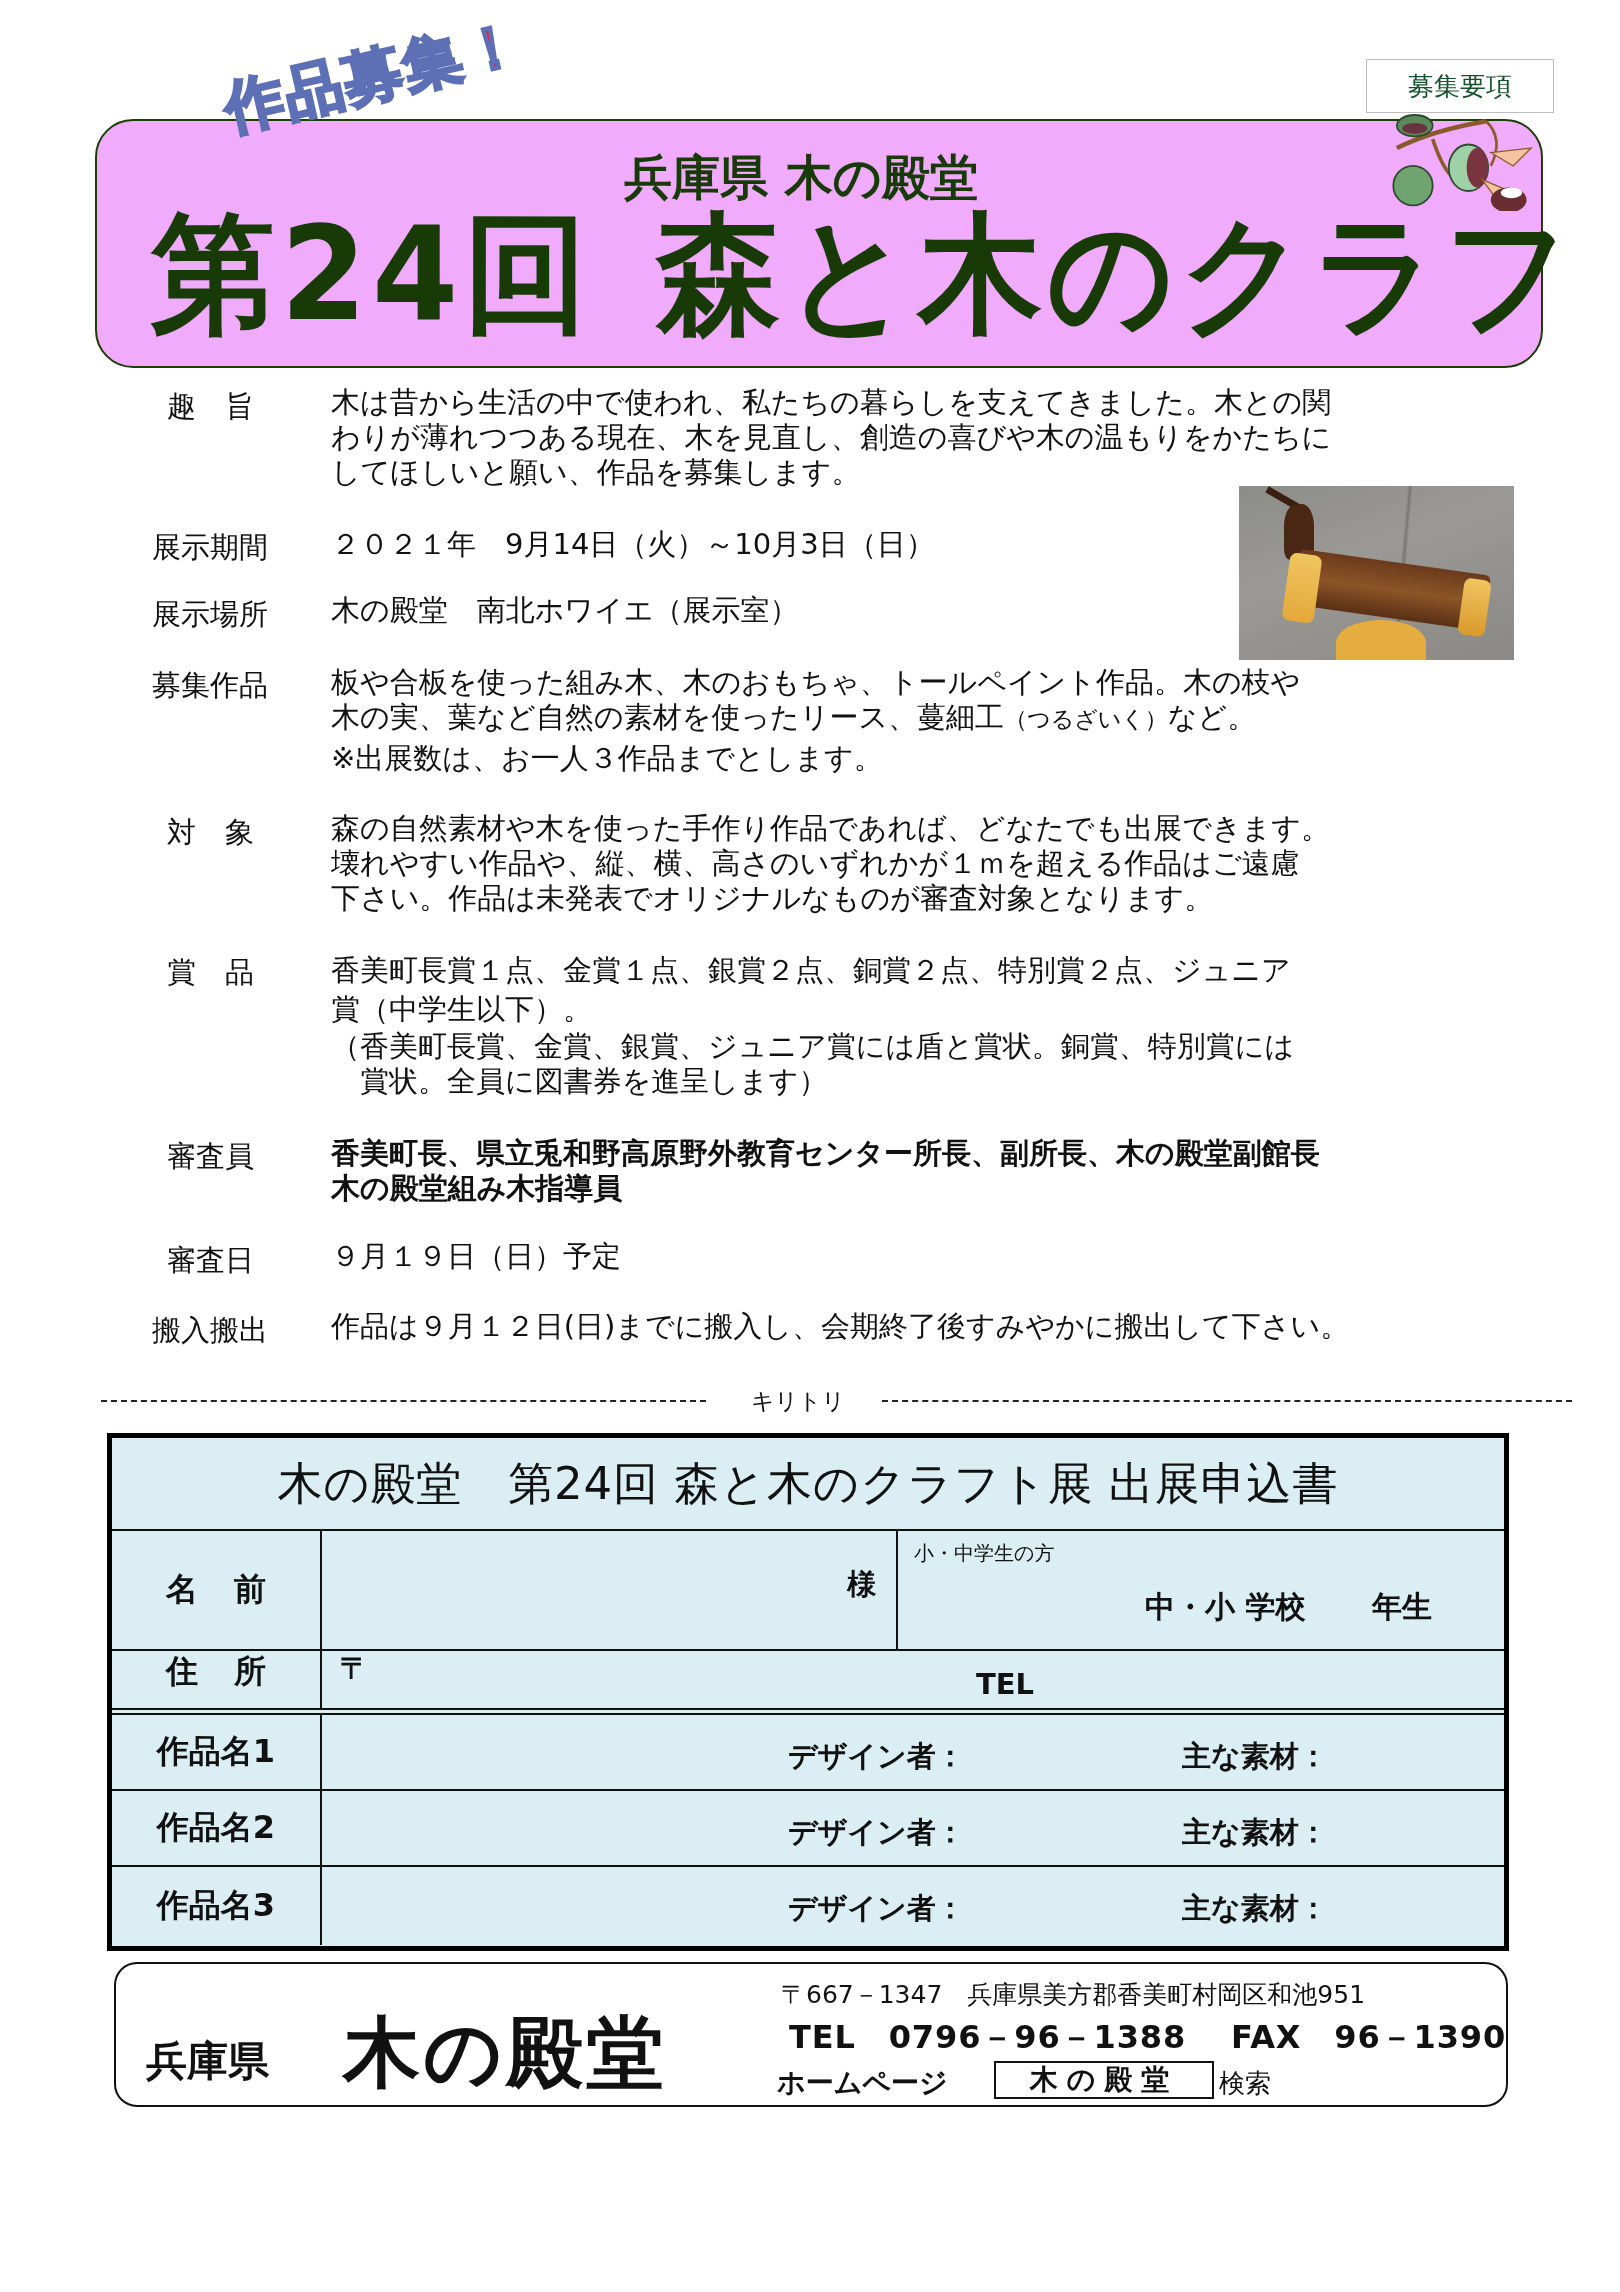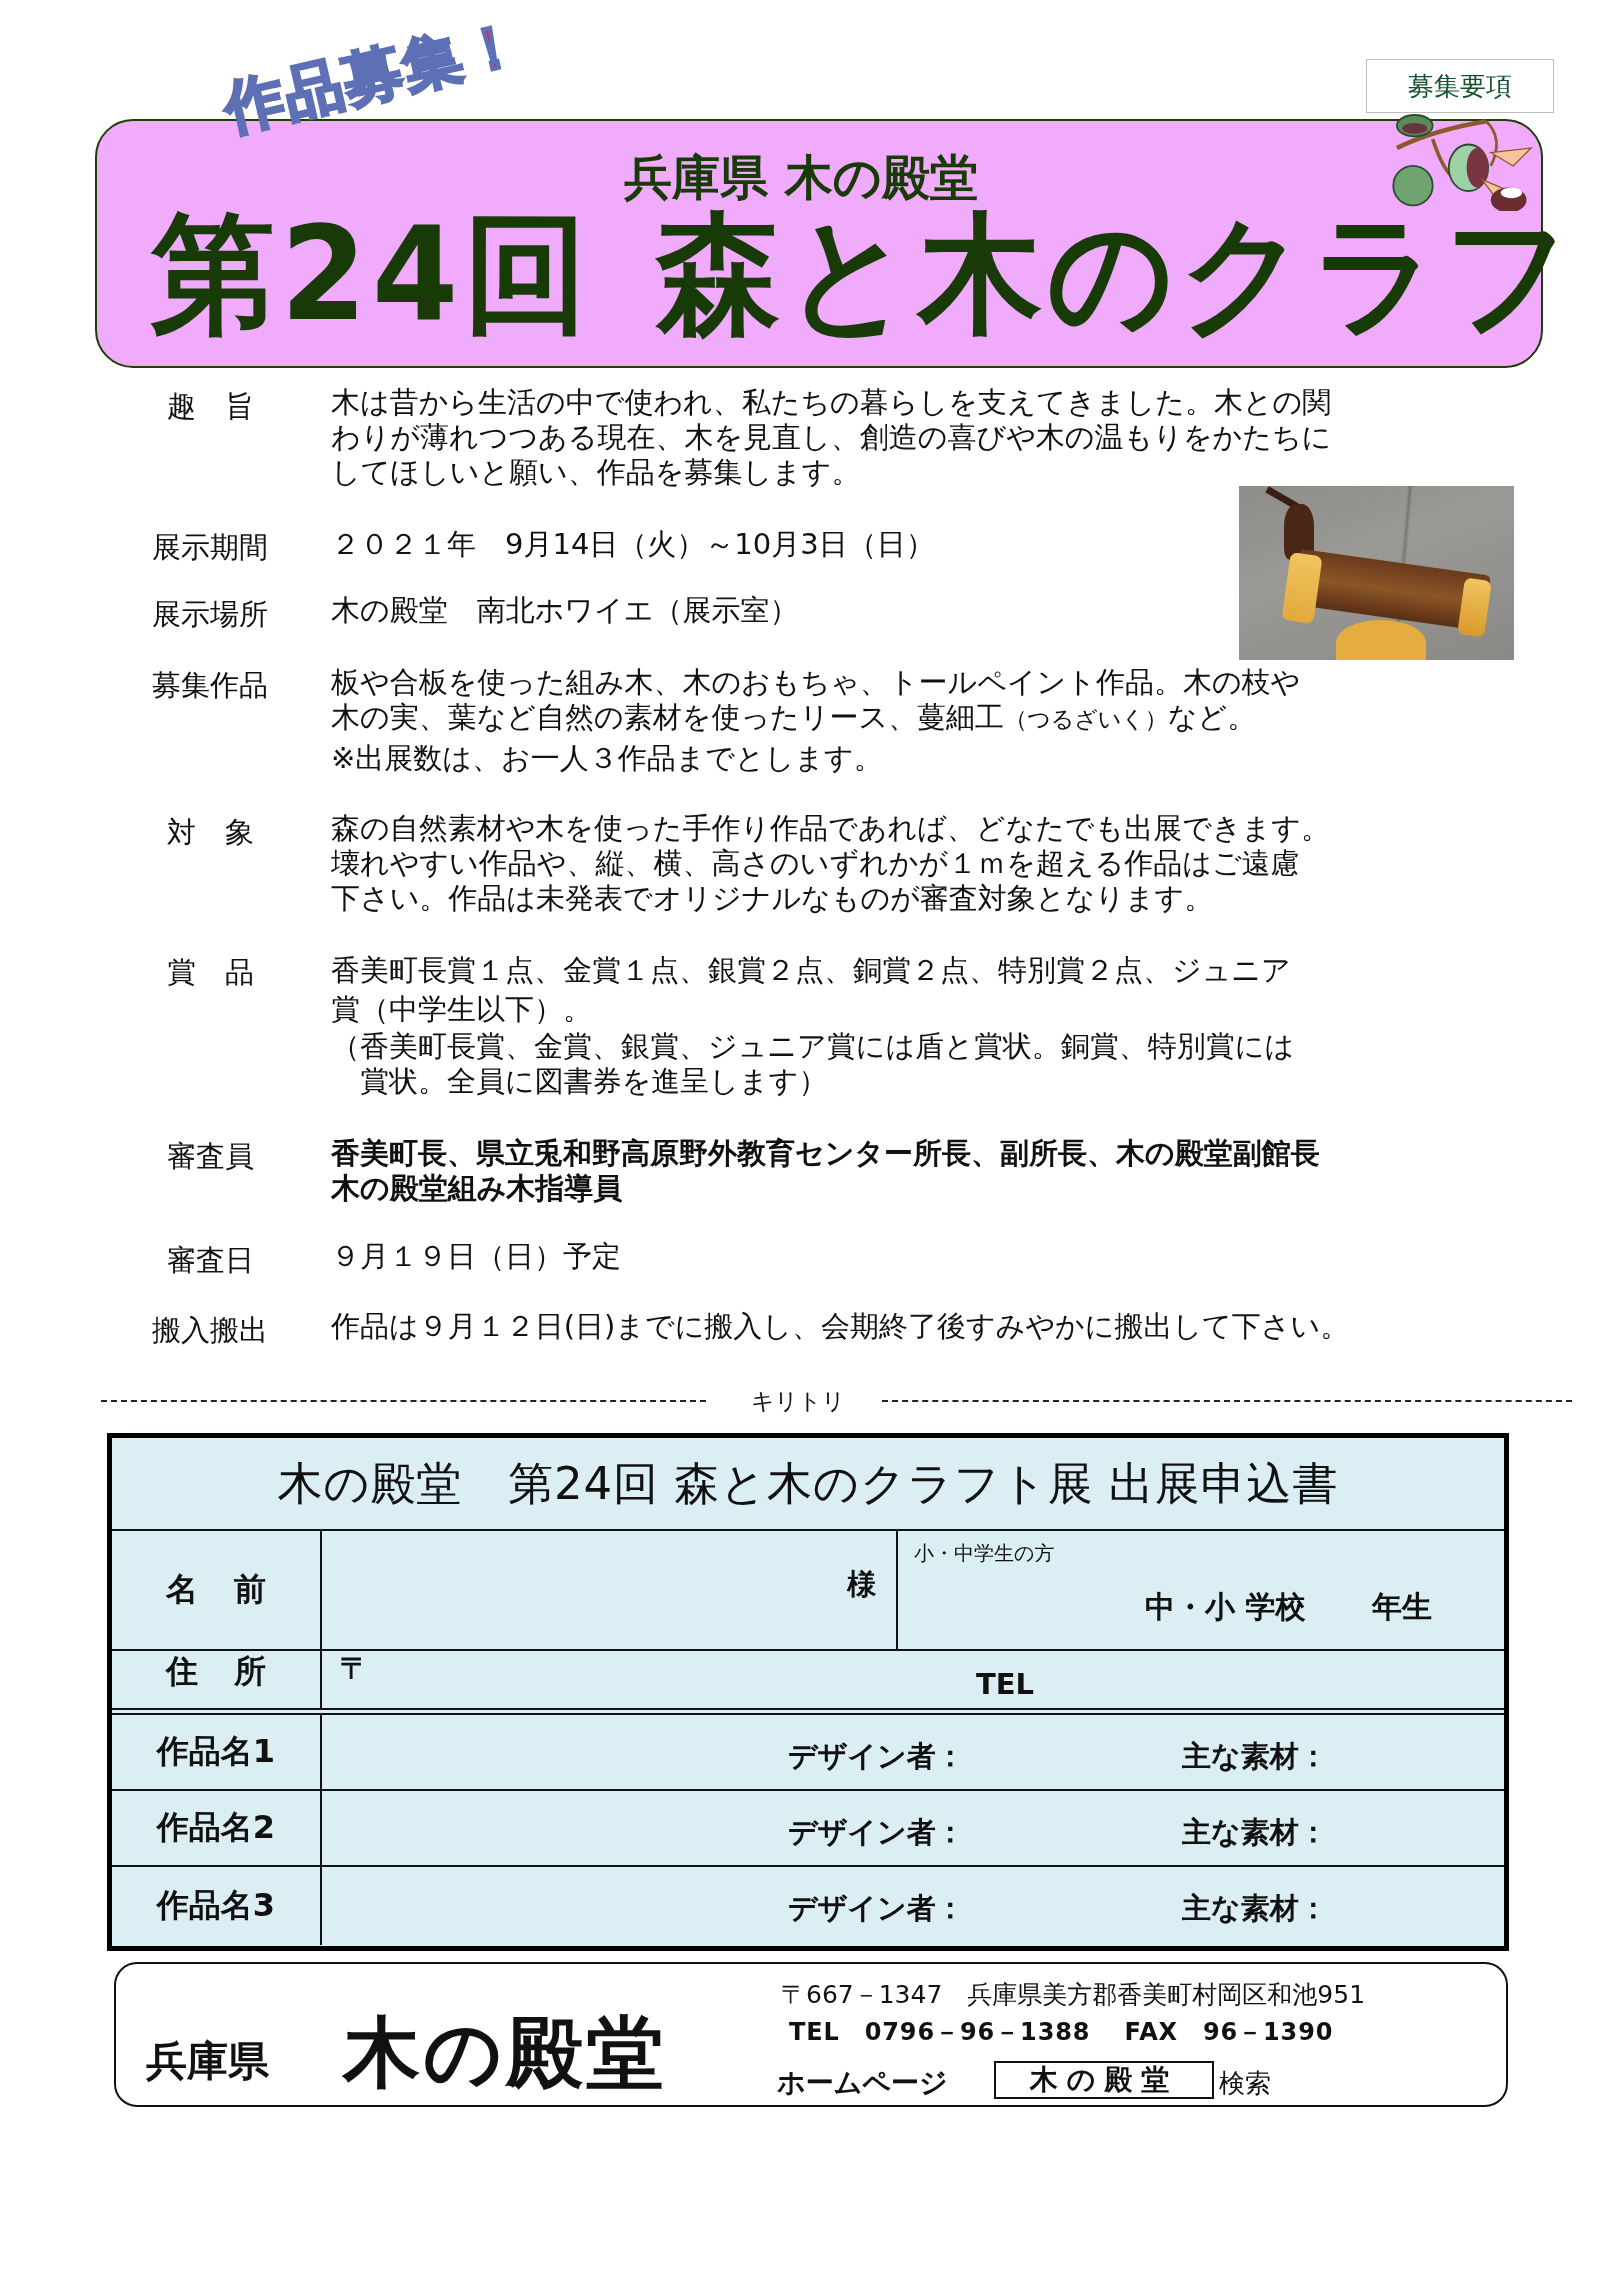--- a/index.html
+++ b/index.html
@@ -47,21 +47,21 @@
   .fcell-label { position: absolute; left: 0; top: 0; bottom: 0; width: 210px; border-right: 2.7px solid #111; display: flex; align-items: center; justify-content: center; font-size: 32px; font-weight: bold; }
   .fl-spaced { letter-spacing: 36px; padding-left: 36px; }
   .fcell-abs { position: absolute; font-size: 29px; font-weight: bold; white-space: nowrap; }
   .double { border-bottom: 7.2px double #111; }
 
   
   .footer { position: absolute; left: 114px; top: 1962px; width: 1394px; height: 145px; border: 2.7px solid #111; border-radius: 23px; background: #fff; }
   .f-pref { position: absolute; left: 30px; top: 70px; font-size: 41px; font-weight: bold; }
   .f-name { position: absolute; left: 227px; top: 38px; font-size: 77px; font-weight: bold; letter-spacing: 3.6px; }
   .f-addr { position: absolute; left: 665px; top: 14.3px; font-size: 25px; white-space: nowrap; }
-  .f-tel { position: absolute; left: 673px; top: 52px; font-size: 24px; font-weight: bold; white-space: nowrap; letter-spacing: 0.9px; }
+  .f-tel { position: absolute; left: 673px; top: 52px; font-size: 32px; font-weight: bold; white-space: nowrap; letter-spacing: 0.9px; }
   .f-home { position: absolute; left: 661px; top: 100px; font-size: 28px; font-weight: bold; white-space: nowrap; }
   .f-search-box { position: absolute; left: 878px; top: 97px; width: 220px; height: 38px; border: 2.7px solid #111; display: flex; align-items: center; justify-content: center; font-size: 28px; font-weight: bold; letter-spacing: 9px; }
   .f-search-label { position: absolute; left: 1103px; top: 102px; font-size: 26px; white-space: nowrap; }
 </style>
 </head>
 <body>
 
 <div class="tag-box">募集要項</div>
 
 <div class="wordart">作品募集！</div>

